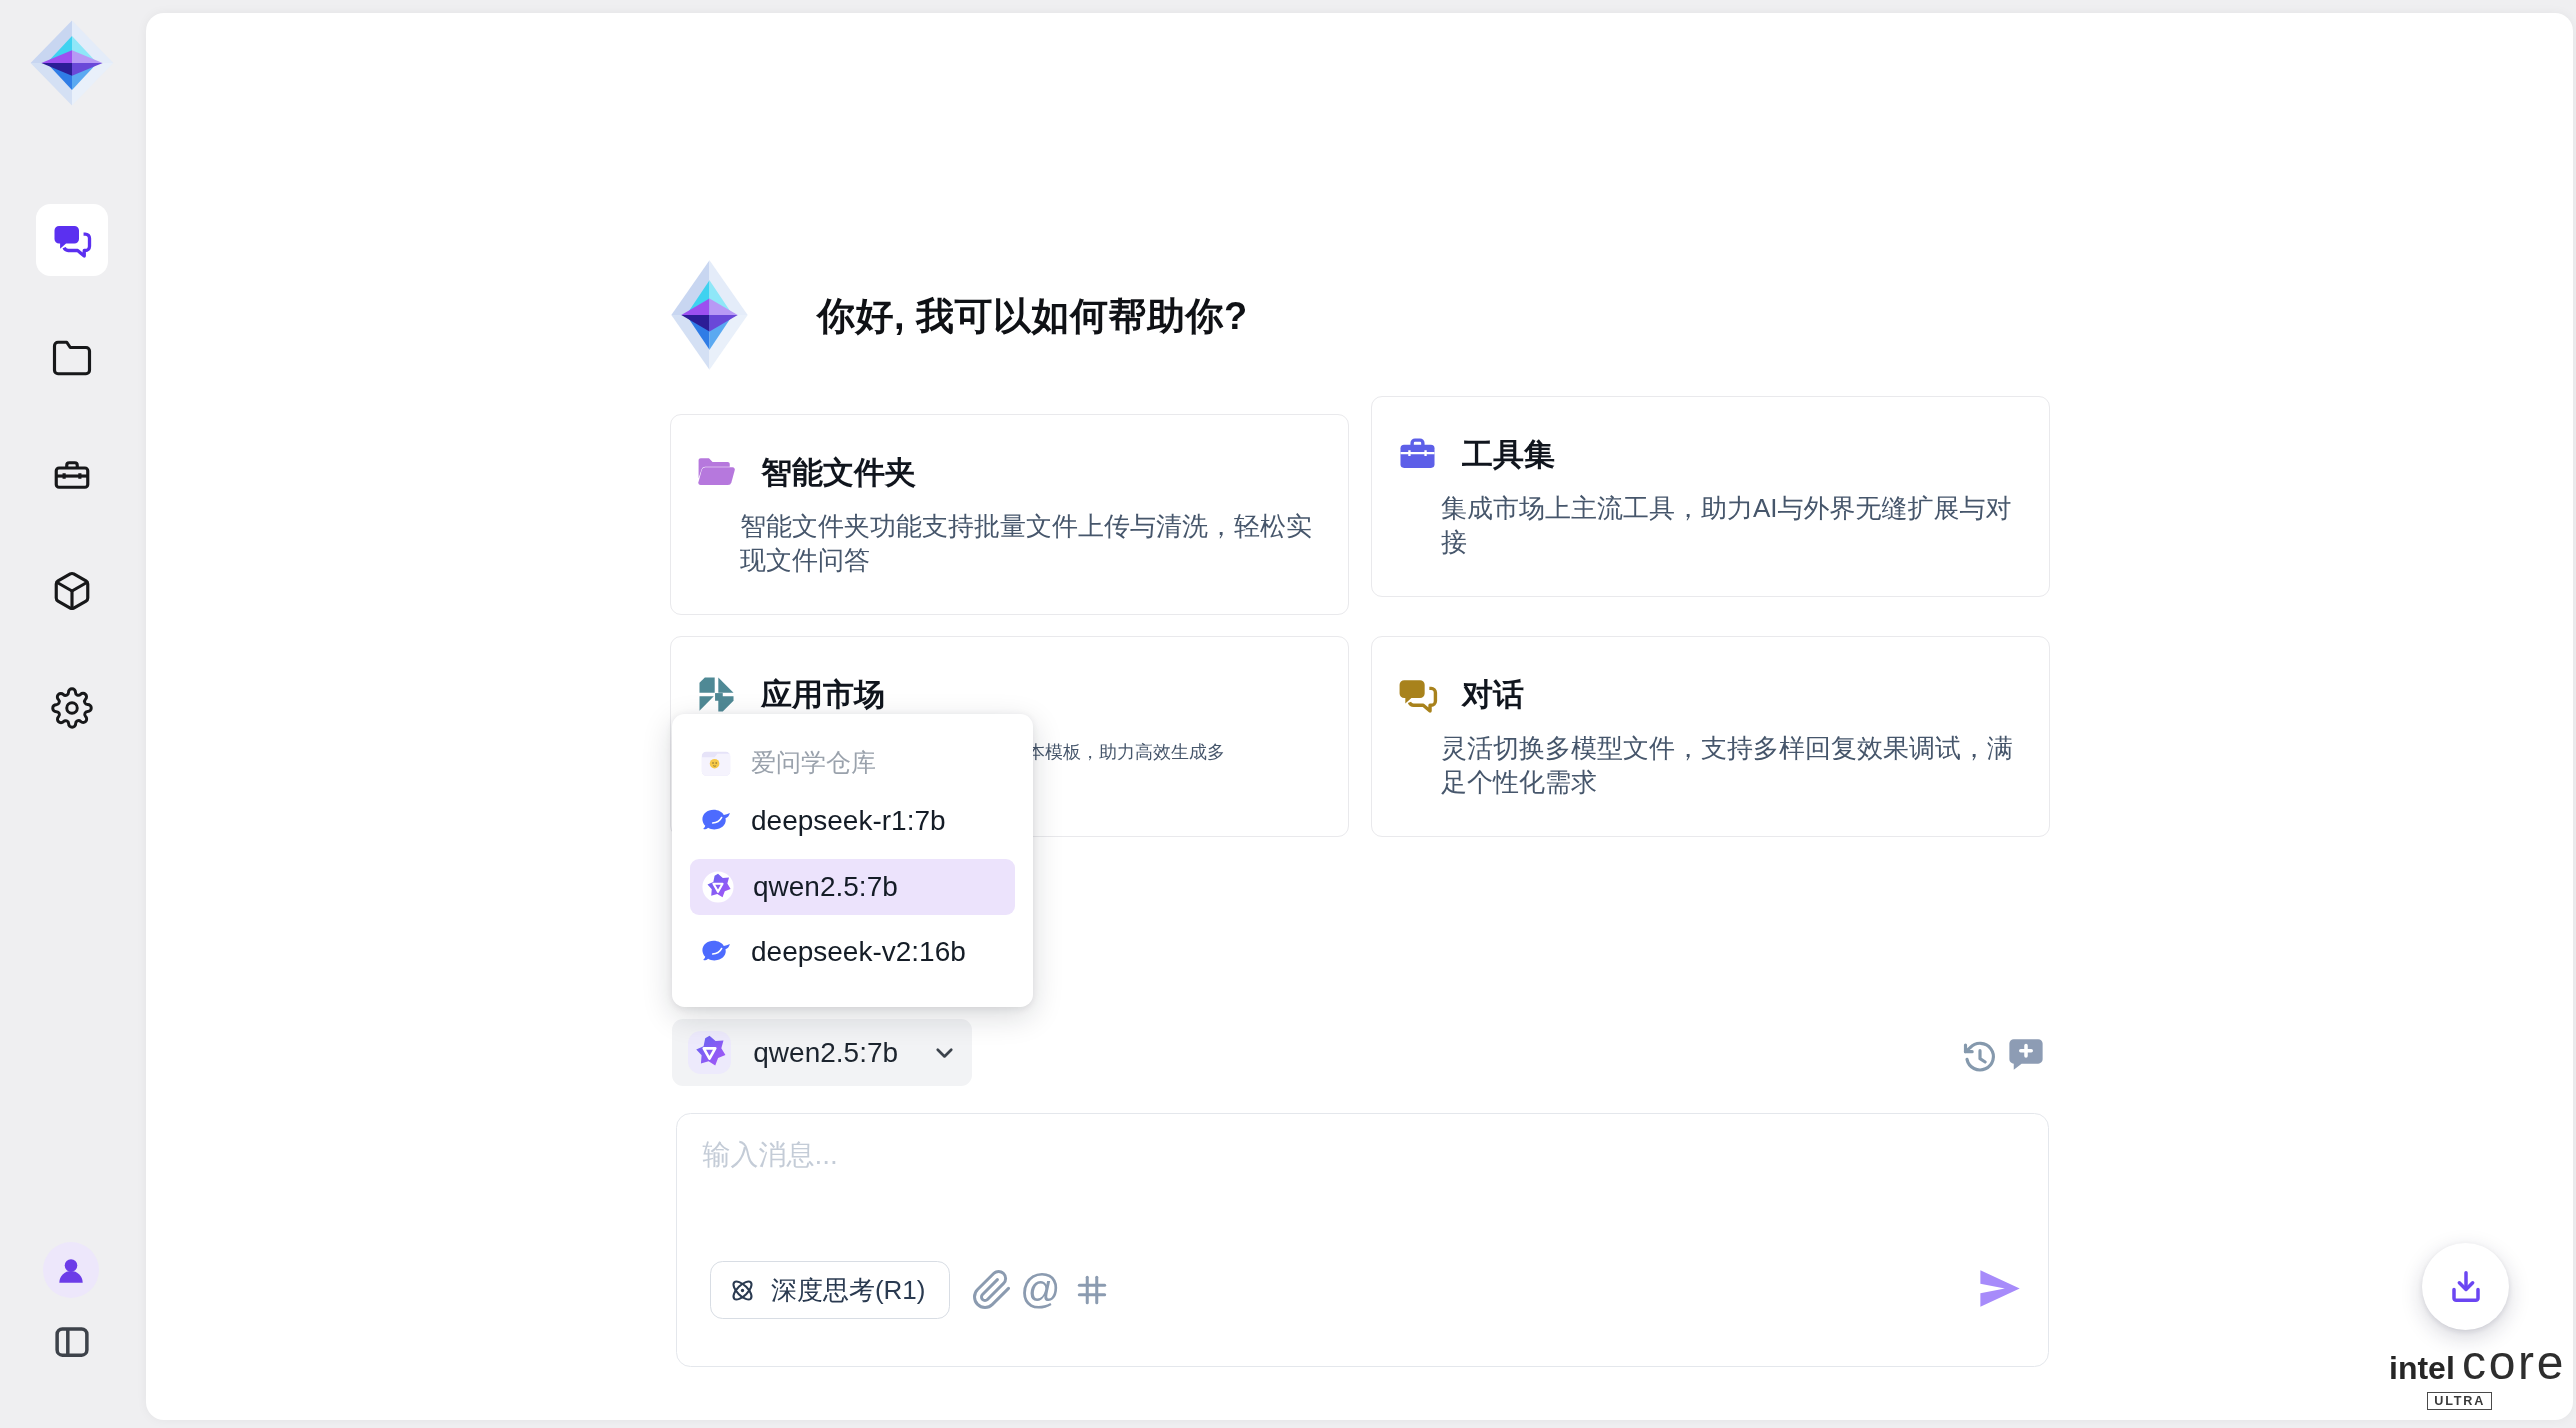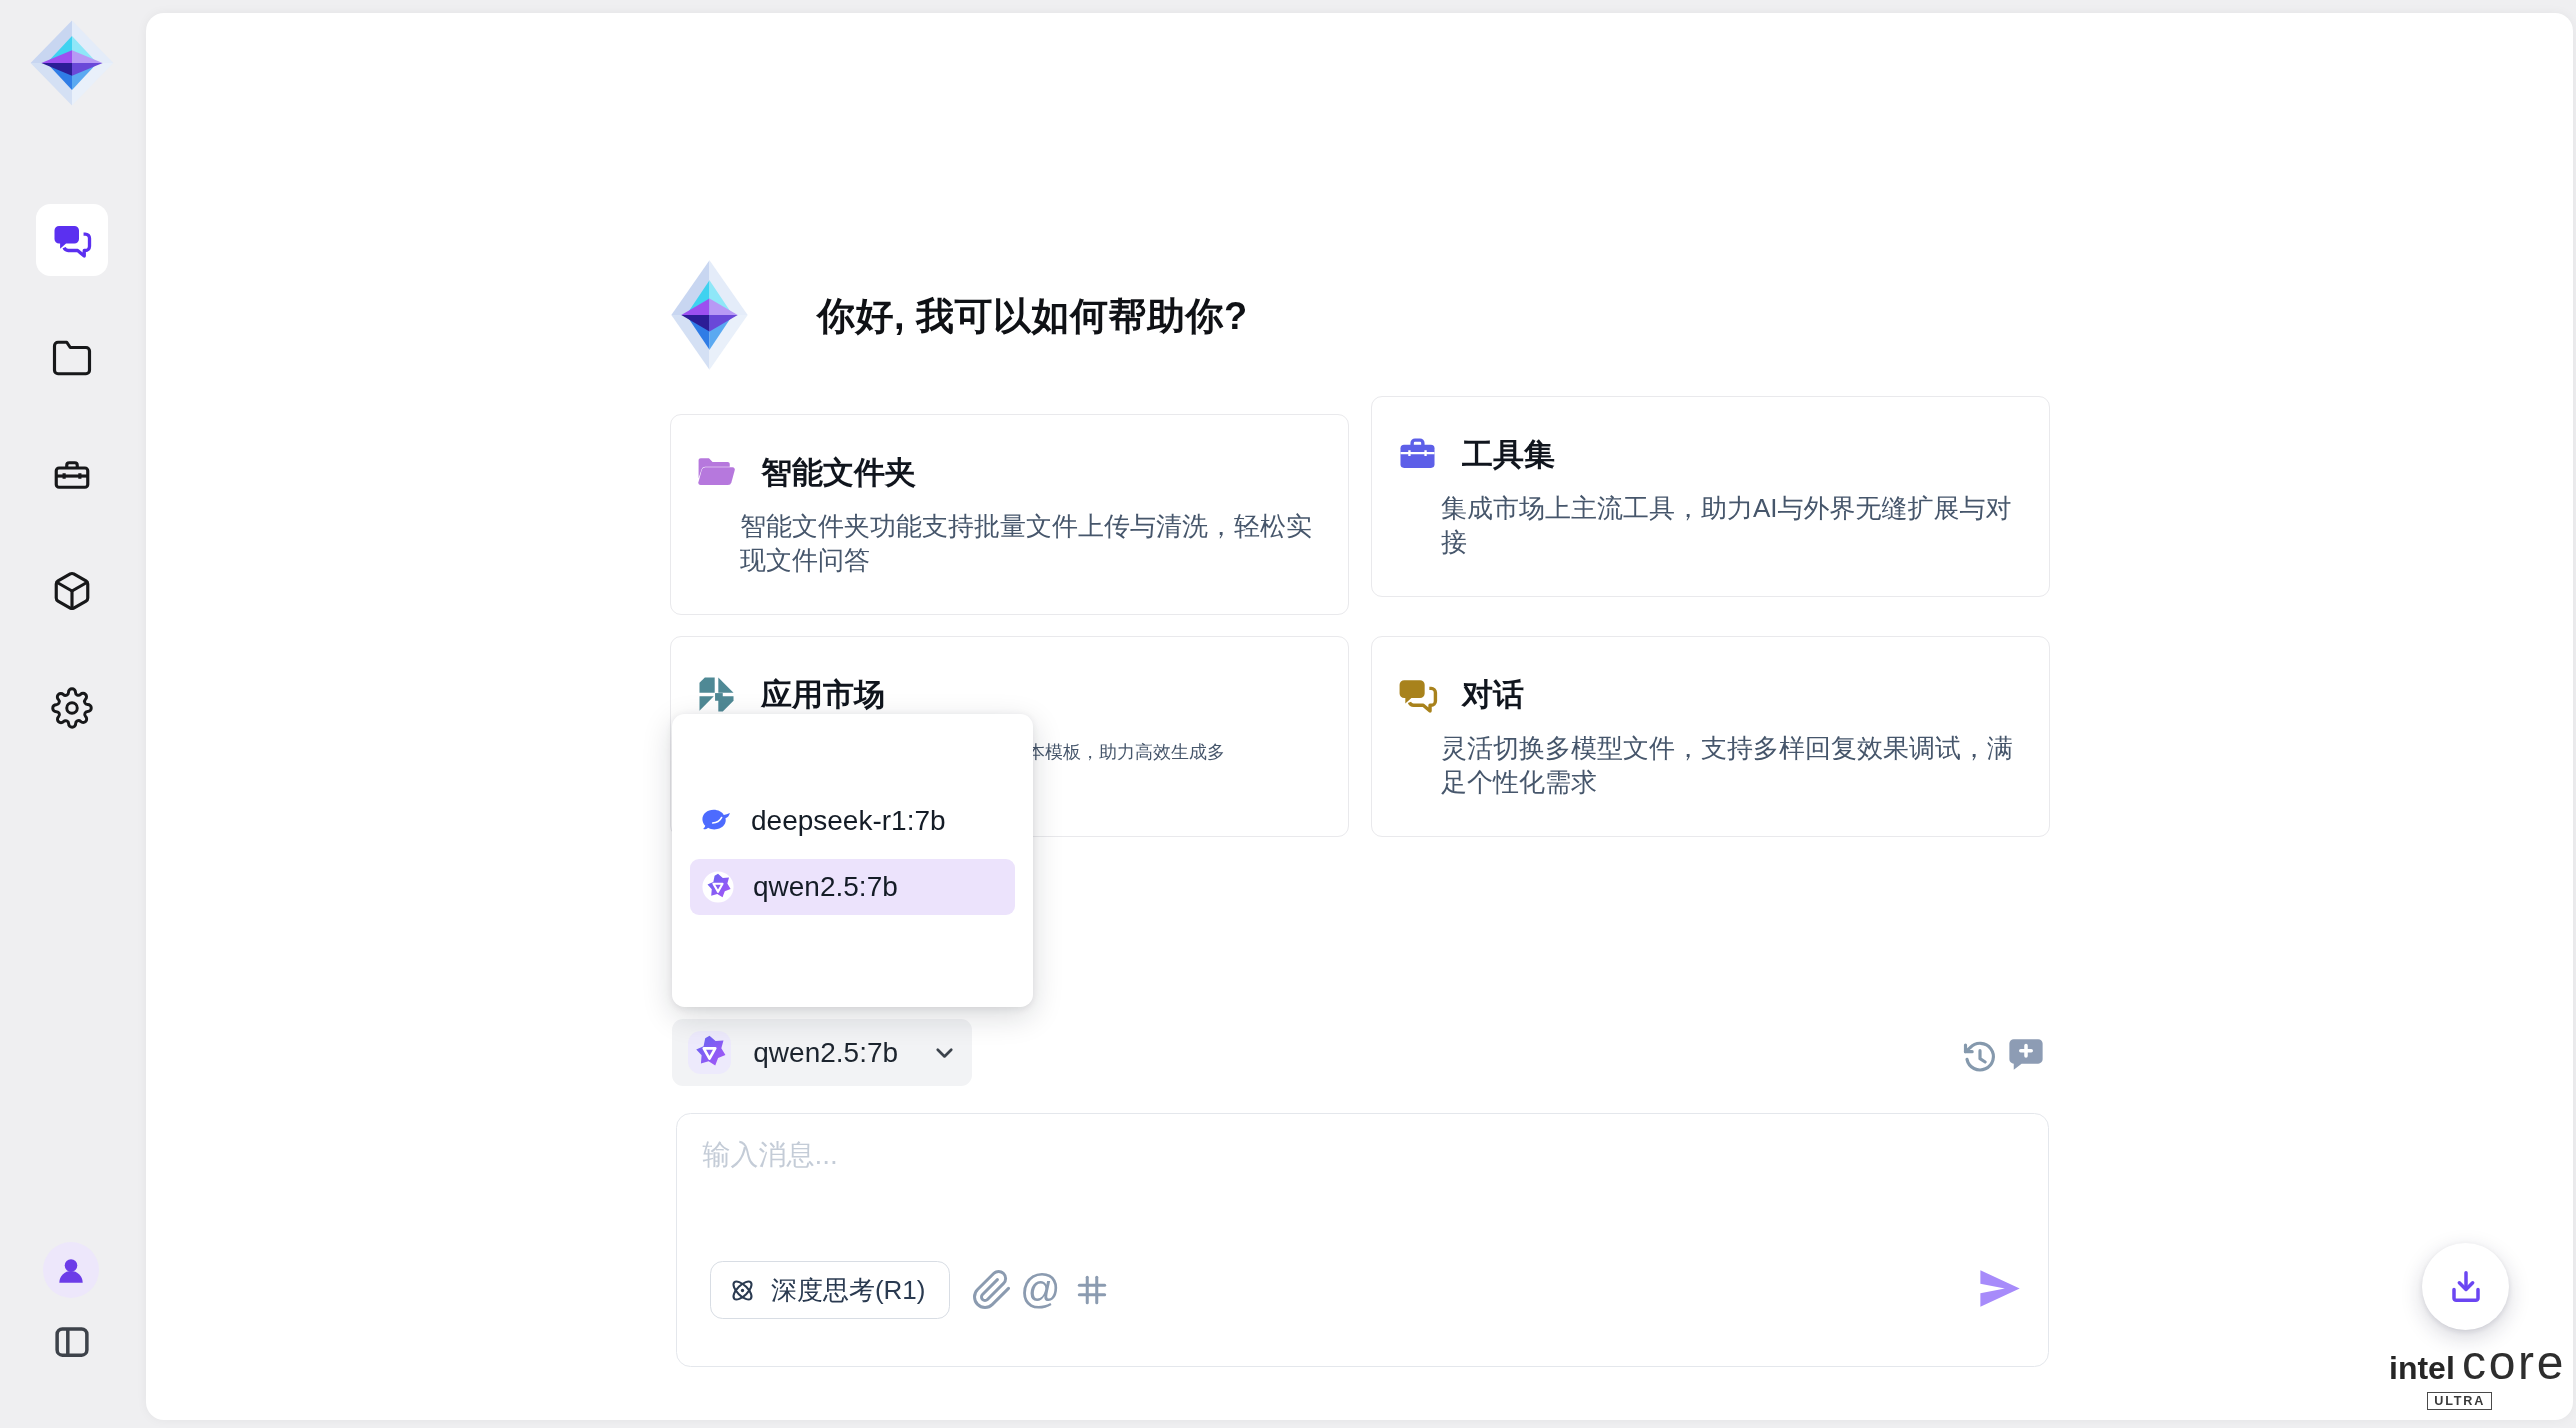--- a/index.html
+++ b/index.html
@@ -249,20 +249,33 @@
         <path d="M4.6 4h8.8A2.6 2.6 0 0 1 16 6.6v4.8a2.6 2.6 0 0 1-2.6 2.6H8.6l-3.4 3v-3h-.6A2.6 2.6 0 0 1 2 11.4V6.6A2.6 2.6 0 0 1 4.6 4z" fill="currentColor"></path>
         <path d="M18.6 8.6h1A2.4 2.4 0 0 1 22 11v4.6a2.4 2.4 0 0 1-2.4 2.4H19v3.2l-3.8-3.2H9.8a2.5 2.5 0 0 1-2.3-1.6" fill="none" stroke="currentColor" stroke-width="1.9" stroke-linejoin="round"></path>
       </svg>
     </span>
     <span class="card-title">对话</span>
   </div>
   <div class="card-desc">灵活切换多模型文件，支持多样回复效果调试，满足个性化需求</div>
 </div>
 
 <div class="abs dropdown">
+  <div class="dd-row dd-header">
+    <span class="dd-ic">
+      <svg viewBox="0 0 24 24" width="34" height="34">
+        <rect x="2" y="4" width="20" height="17" rx="3" fill="#e6e3f8"></rect>
+        <path d="M2 8h9l2-2.5h9V18a3 3 0 0 1-3 3H5a3 3 0 0 1-3-3z" fill="#f5f3fd"></path>
+        <circle cx="11" cy="12.5" r="3.4" fill="#f7c948"></circle>
+        <circle cx="9.9" cy="12" r="0.5" fill="#6b5b2a"></circle>
+        <circle cx="12.1" cy="12" r="0.5" fill="#6b5b2a"></circle>
+        <path d="M10 13.8c.7.6 1.5.6 2.1 0" stroke="#6b5b2a" stroke-width=".5" fill="none"></path>
+      </svg>
+    </span>
+    <span class="dd-label">爱问学仓库</span>
+  </div>
 
   <div class="dd-row dd-item dd-item1">
     <span class="dd-ic">
       <svg viewBox="0 0 24 24" width="34" height="34">
         <path d="M21.8 6.3c-.4 1.9-1.6 3.2-3.1 3.8.9 3.5-1.6 6.8-5.8 7.6-2.4.5-4.8.1-6.5-1-1 .9-2.4 1.3-3.7 1 .9-.6 1.5-1.5 1.7-2.4C3.2 14.1 2.4 12.5 2.4 10.7c0-3.7 3.5-6.6 7.9-6.6 3.2 0 6 1.5 7.2 3.6 1.3-.2 2.8-.7 4.3-1.4z" fill="#4d6bfe"></path>
         <path d="M16 9.5c-1.2 2.4-3.6 3.9-6.4 3.9" stroke="#fff" stroke-width="1.1" fill="none" stroke-linecap="round"></path>
       </svg>
     </span>
     <span class="dd-label">deepseek-r1:7b</span>
   </div>
@@ -271,20 +284,29 @@
     <span class="dd-ic">
       <svg viewBox="0 0 24 24" width="34" height="34">
         <circle cx="12" cy="12" r="11" fill="#ffffff"></circle>
         <path d="M12 2.6l3.4 3 4.4-.3-1.2 4.3 2.3 3.8-4.1 1.6-1.6 4.2-3.7-2.3-4.3 1.2.4-4.5-3-3.3 4.1-1.8.9-4.4z" fill="url(#qwenGrad)"></path>
         <path d="M8.8 9.7h6.4L12 15.4z" fill="none" stroke="#fff" stroke-width="1.5" stroke-linejoin="round"></path>
       </svg>
     </span>
     <span class="dd-label">qwen2.5:7b</span>
   </div>
 
+  <div class="dd-row dd-item dd-item3">
+    <span class="dd-ic">
+      <svg viewBox="0 0 24 24" width="34" height="34">
+        <path d="M21.8 6.3c-.4 1.9-1.6 3.2-3.1 3.8.9 3.5-1.6 6.8-5.8 7.6-2.4.5-4.8.1-6.5-1-1 .9-2.4 1.3-3.7 1 .9-.6 1.5-1.5 1.7-2.4C3.2 14.1 2.4 12.5 2.4 10.7c0-3.7 3.5-6.6 7.9-6.6 3.2 0 6 1.5 7.2 3.6 1.3-.2 2.8-.7 4.3-1.4z" fill="#4d6bfe"></path>
+        <path d="M16 9.5c-1.2 2.4-3.6 3.9-6.4 3.9" stroke="#fff" stroke-width="1.1" fill="none" stroke-linecap="round"></path>
+      </svg>
+    </span>
+    <span class="dd-label">deepseek-v2:16b</span>
+  </div>
 </div>
 
 <div class="abs model-pill">
   <span class="qwen-badge">
     <svg viewBox="0 0 24 24" width="43" height="43">
       <rect x="0" y="0" width="24" height="24" rx="7" fill="#edeafc"></rect>
       <path d="M12 2.6l3.4 3 4.4-.3-1.2 4.3 2.3 3.8-4.1 1.6-1.6 4.2-3.7-2.3-4.3 1.2.4-4.5-3-3.3 4.1-1.8.9-4.4z" fill="url(#qwenGrad)"></path>
       <path d="M8.8 9.7h6.4L12 15.4z" fill="none" stroke="#fff" stroke-width="1.5" stroke-linejoin="round"></path>
     </svg>
   </span>

